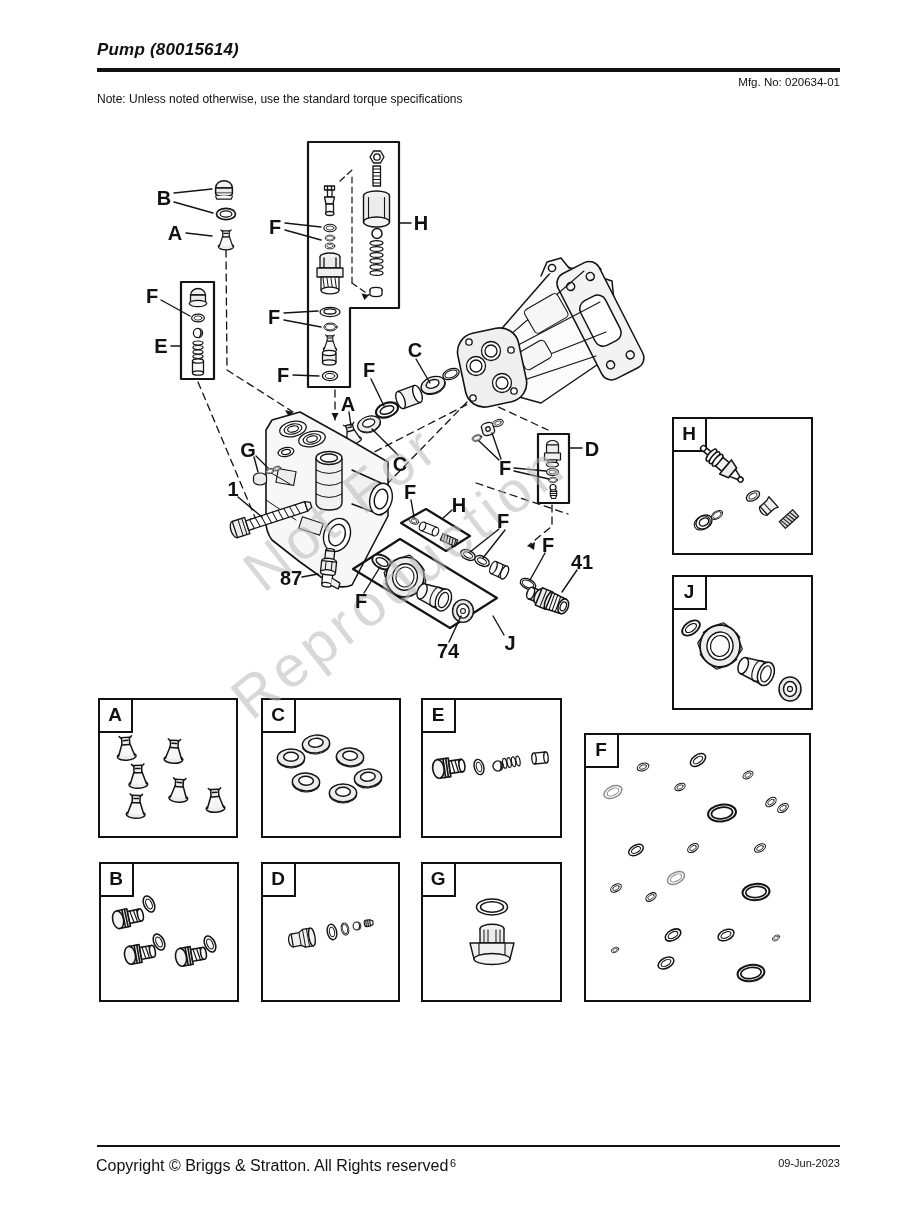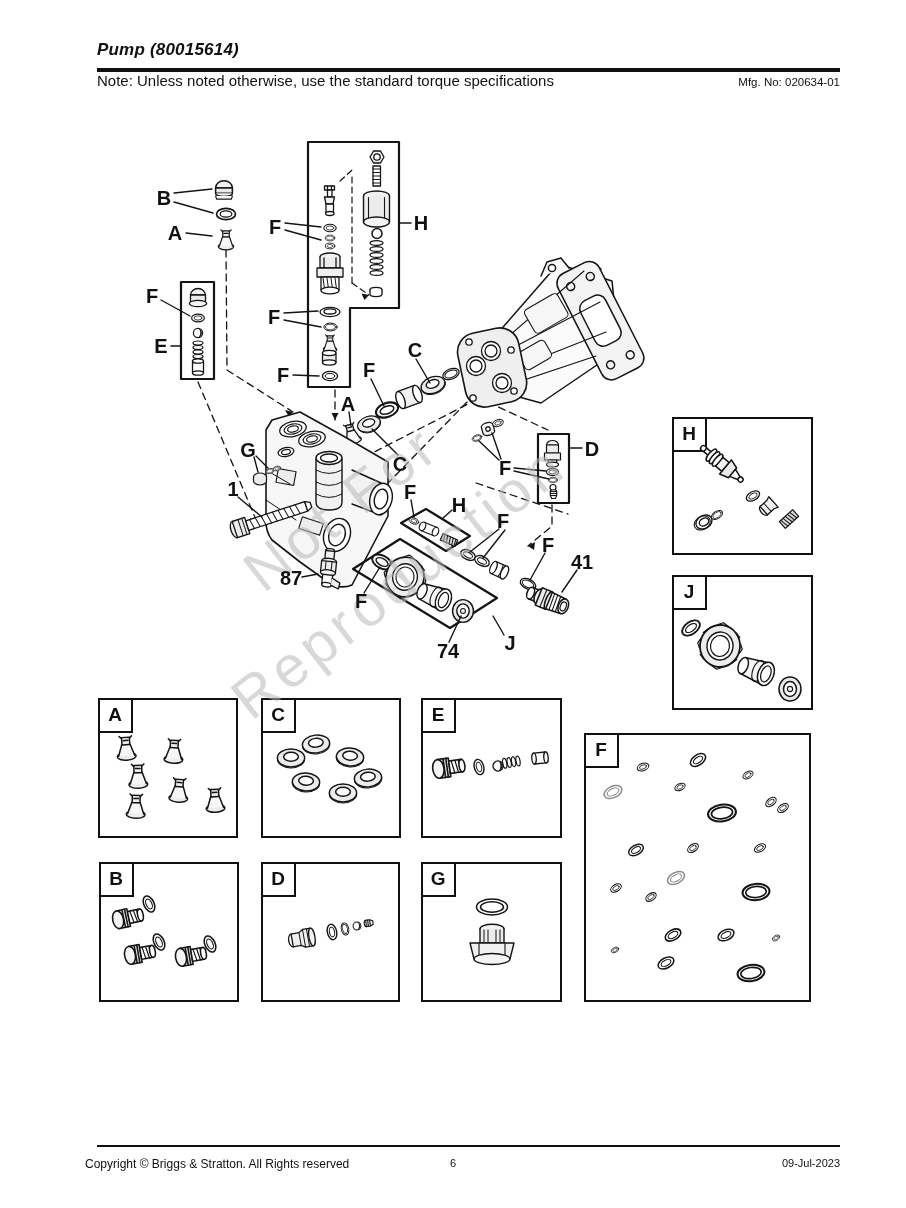--- a/index.html
+++ b/index.html
@@ -4,24 +4,24 @@
 <style>
   html,body{margin:0;padding:0;background:#fff;}
   body{
     width:906px;height:1208px;position:relative;overflow:hidden;
     font-family:"Liberation Sans","DejaVu Sans",sans-serif;color:#111;
   }
   .abs{position:absolute;}
   
   #page-title{left:97px;top:40px;font-size:17px;font-weight:bold;font-style:italic;letter-spacing:.2px;text-align:right;}
   #header-rule{left:97px;top:68px;width:743px;height:4px;background:#111;}
-  #header-note{left:97px;top:72px;font-size:15px;}
+  #header-note{left:97px;top:92px;font-size:12px;}
   #header-mfg{top:76px;right:66px;font-size:11.5px;margin-left:13px;}
   #footer-rule{left:97px;top:1145px;width:743px;height:2px;background:#111;}
-  #footer-left{left:85px;top:1157px;font-size:12px;}
+  #footer-left{left:96px;top:1157px;font-size:16px;}
   #footer-page{left:0;top:1157px;width:906px;text-align:center;font-size:11px;}
   #footer-date{top:1157px;right:66px;font-size:11px;}
   
   #watermark{
     left:40px;top:452px;width:660px;z-index:3;text-align:center;
     transform:rotate(-38deg);color:#b9b9b9;opacity:.55;
     font-size:58px;letter-spacing:5px;line-height:1.6;font-weight:500;
     pointer-events:none;
   }
   
@@ -611,13 +611,13 @@
   <use href="#oring" transform="translate(691 628) rotate(-35) scale(1.0)"></use>
   <use href="#bignut" transform="translate(720 646) rotate(8)"></use>
   <use href="#coupling" transform="translate(758 671) rotate(20) scale(1.05)"></use>
   <use href="#cap44" transform="translate(790 689)"></use>
 </g>
 </svg>
 
 <div class="abs" id="footer-rule"></div>
 <div class="abs" id="footer-left">Copyright ©  Briggs &amp; Stratton. All Rights reserved</div>
 <div class="abs" id="footer-page">6</div>
-<div class="abs" id="footer-date">09-Jul-2023</div>
+<div class="abs" id="footer-date">09-Jun-2023</div>
 
 </body></html>

